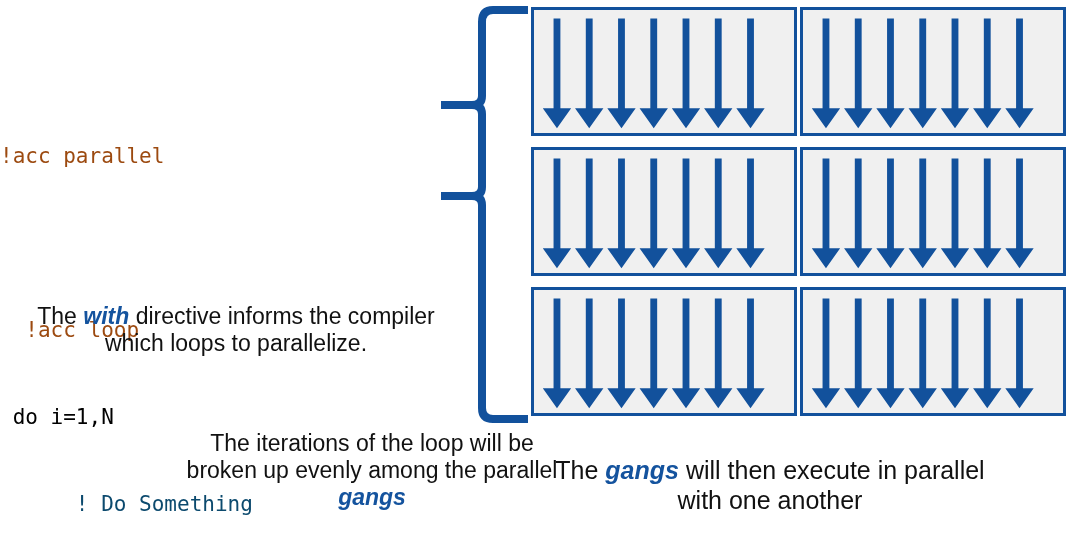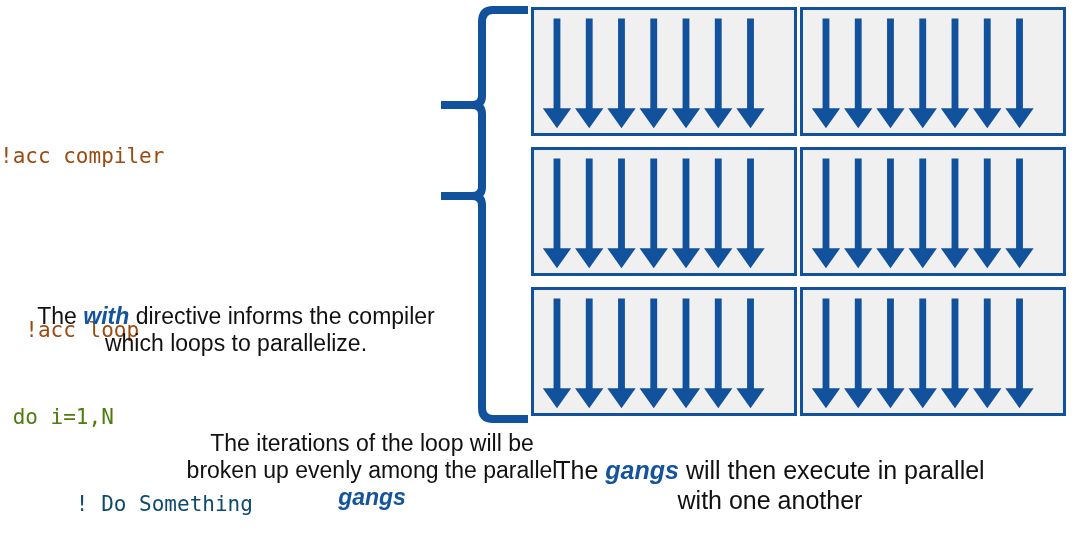--- a/index.html
+++ b/index.html
@@ -21,21 +21,21 @@
     left: 0px;
     top: 84px;
     width: 440px;
     font-family: "DejaVu Sans Mono", monospace;
     font-size: 21px;
     line-height: 1.38;
     white-space: pre;
   }
   .code-line { display: block; }
   .c-directive { color: #9c4a10; }
-  .c-plain     { color: #4d7c0f; }
+  .c-plain     { color: #000000; }
   .c-comment   { color: #0c4a6e; }
 
   
   .caption {
     position: absolute;
     text-align: center;
     color: #111111;
     font-family: "Liberation Sans", sans-serif;
     line-height: 1.18;
   }
@@ -96,21 +96,21 @@
   .gang-box svg {
     display: block;
     width: 100%;
     height: 100%;
   }
 </style>
 </head>
 <body>
 
 <div id="code-block">
-  <span class="code-line"><span class="c-directive">!acc compiler</span></span>
+  <span class="code-line"><span class="c-directive">!acc parallel</span></span>
   <span class="code-line">&nbsp;</span>
   <span class="code-line"><span>  </span><span class="c-directive">!acc loop</span></span>
   <span class="code-line"><span> </span><span class="c-plain">do i=1,N</span></span>
   <span class="code-line"><span>      </span><span class="c-comment">! Do Something</span></span>
   
 </div>
 
 <div class="caption" id="caption-loop">
   <span>The </span><span class="kw">with</span><span> directive informs the compiler which loops to parallelize.</span>
 </div>

